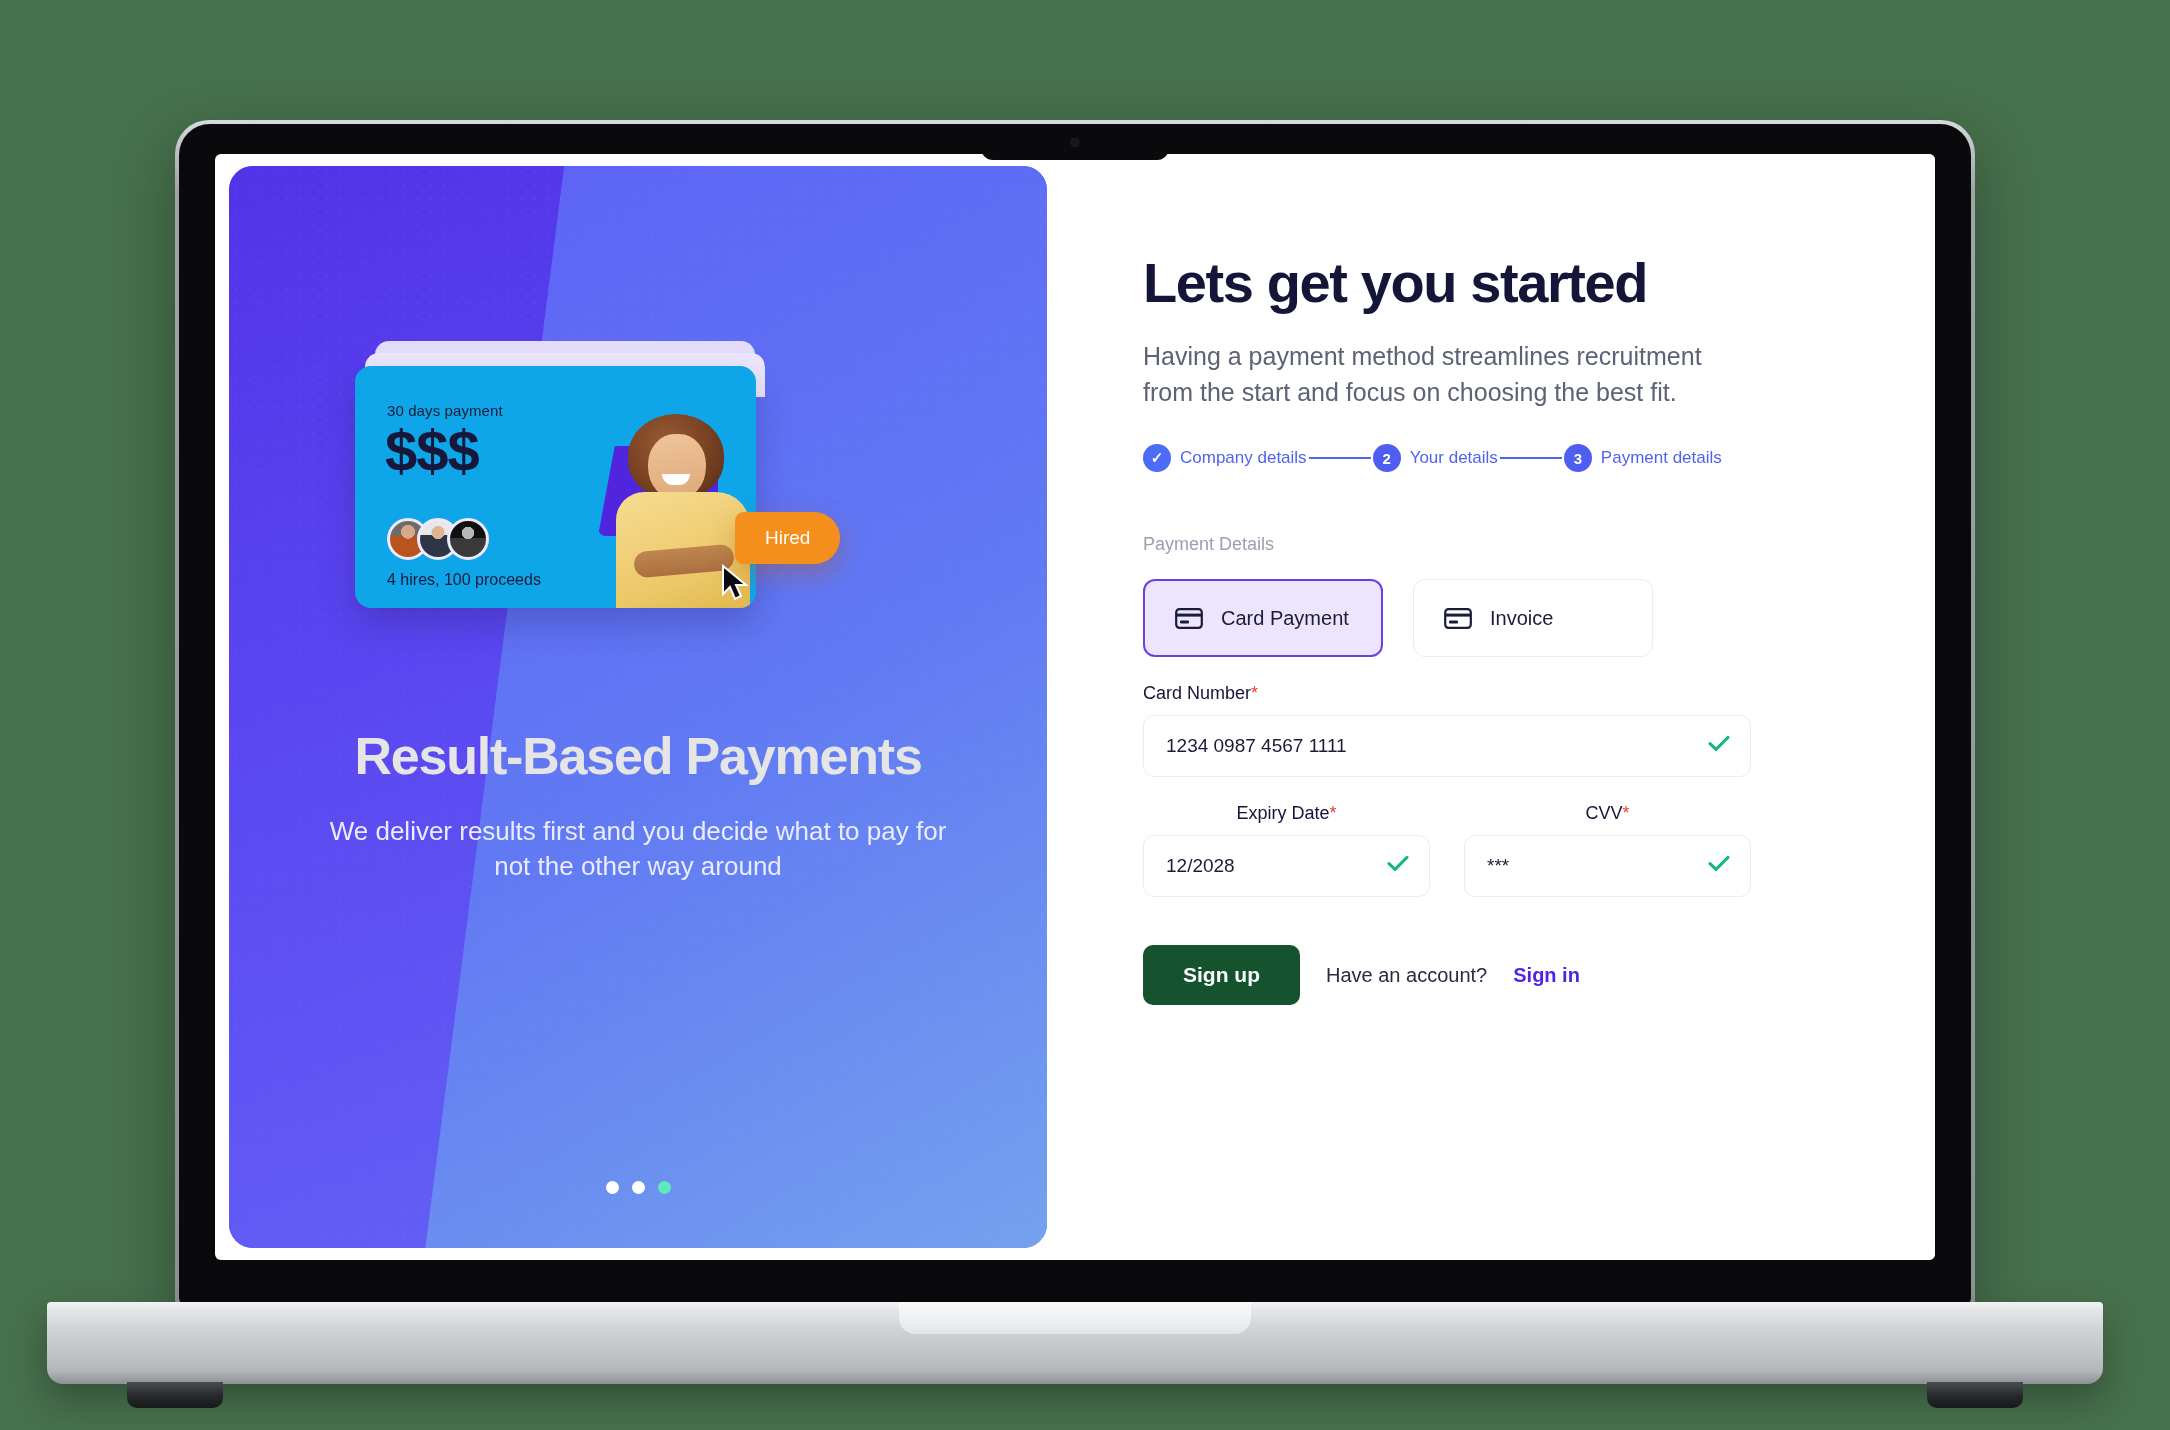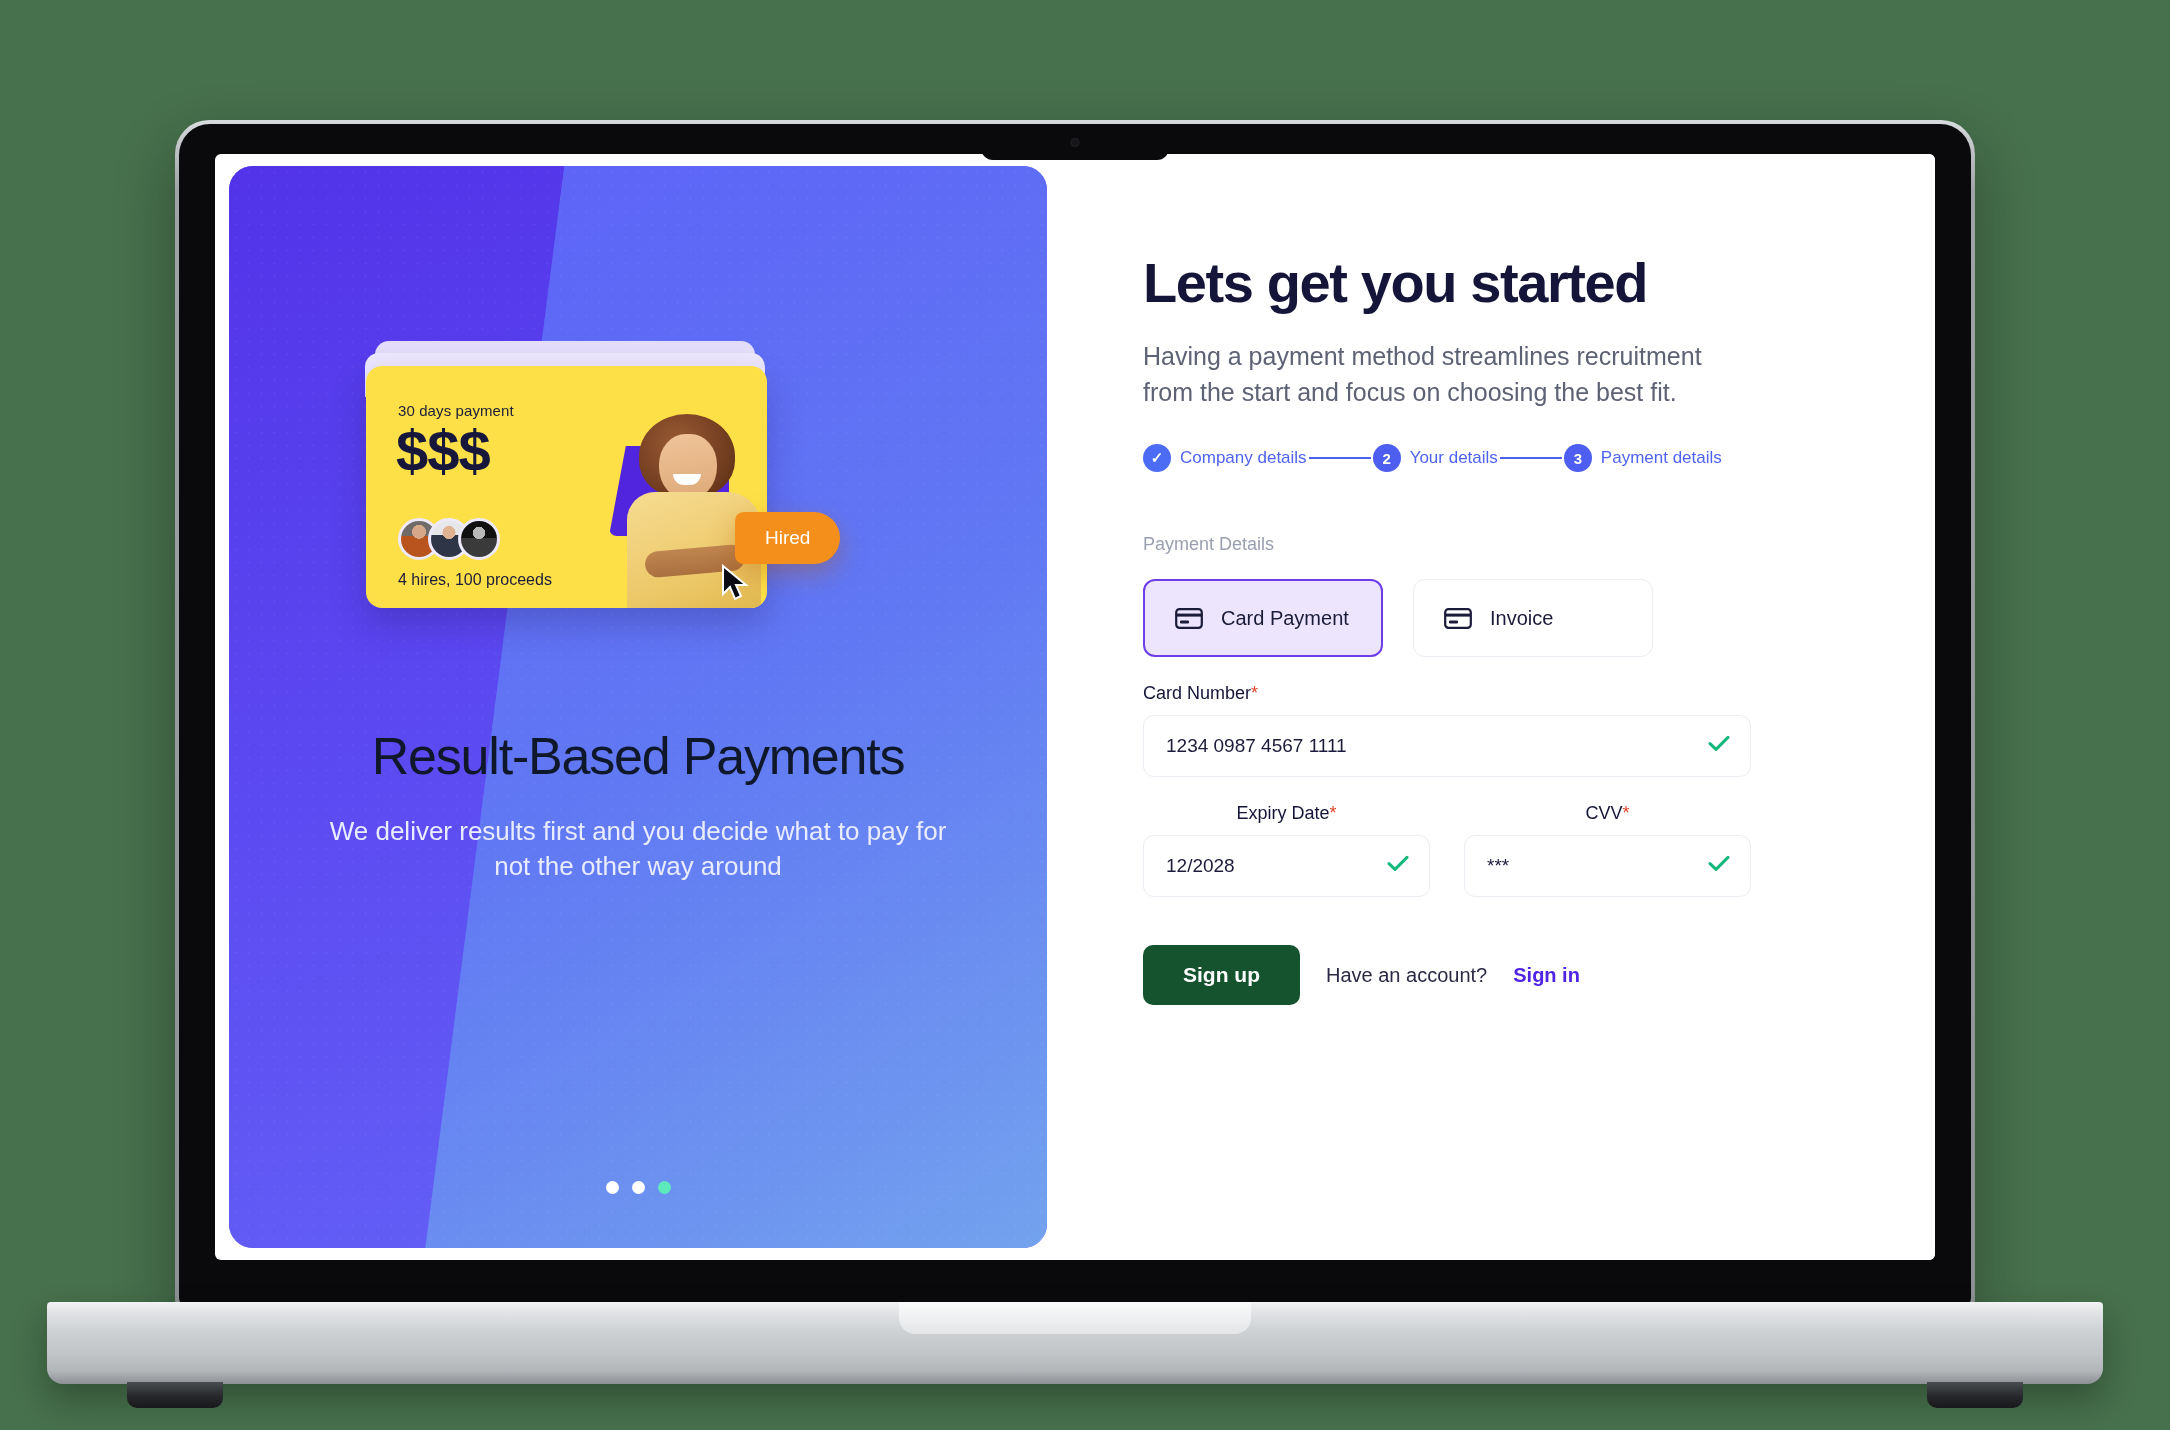--- a/index.html
+++ b/index.html
@@ -120,23 +120,23 @@
   .card-stack { position: absolute; left: 126px; top: 175px; width: 420px; height: 260px; }
   .card-back2 {
     position: absolute; left: 20px; top: 0; width: 380px; height: 40px;
     background: #e3ddfb; border-radius: 14px 14px 0 0;
   }
   .card-back1 {
     position: absolute; left: 10px; top: 12px; width: 400px; height: 44px;
     background: #ece7fd; border-radius: 14px 14px 0 0;
   }
   .card-front {
-    position: absolute; left: 11px; top: 25px;
+    position: absolute; left: 0; top: 25px;
     width: 401px; height: 242px;
-    background: #fde047;
+    background: #0ea5e9;
     border-radius: 16px;
     box-shadow: 0 16px 34px rgba(30,18,90,.25);
     overflow: hidden;
   }
   .card-label {
     position: absolute; left: 32px; top: 36px;
     font-size: 15px; color: #1d1c3a; letter-spacing: .1px;
   }
   .card-money {
     position: absolute; left: 30px; top: 56px;
@@ -211,22 +211,22 @@
   }
   .cursor {
     position: absolute; left: 492px; top: 398px;
     width: 0; height: 0;
   }
   .cursor svg { position: absolute; left: 0; top: 0; }
 
   .hero-title {
     position: absolute; left: 0; right: 0; top: 560px;
     text-align: center;
-    color: #0f172a;
-    font-size: 52px; font-weight: 400;
+    color: #e5e5e5;
+    font-size: 52px; font-weight: 700;
     letter-spacing: -1.2px;
   }
   .hero-sub {
     position: absolute; left: 86px; right: 86px; top: 648px;
     text-align: center;
     color: #e9ecff;
     font-size: 26px; line-height: 1.33;
     font-weight: 500;
   }
   .dots {

